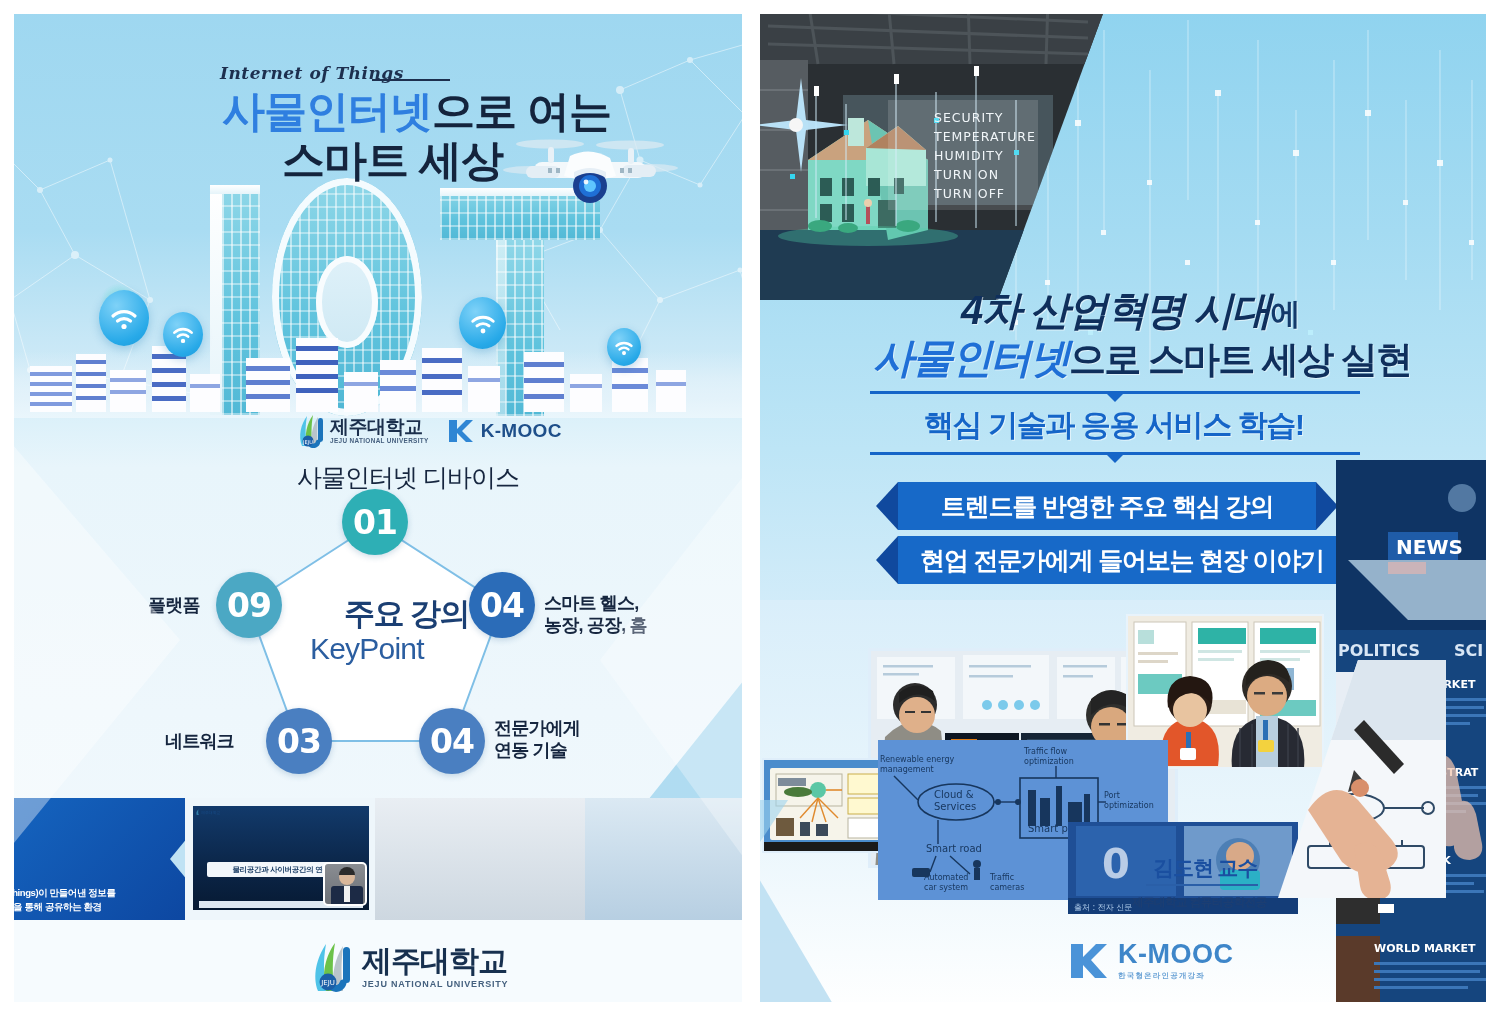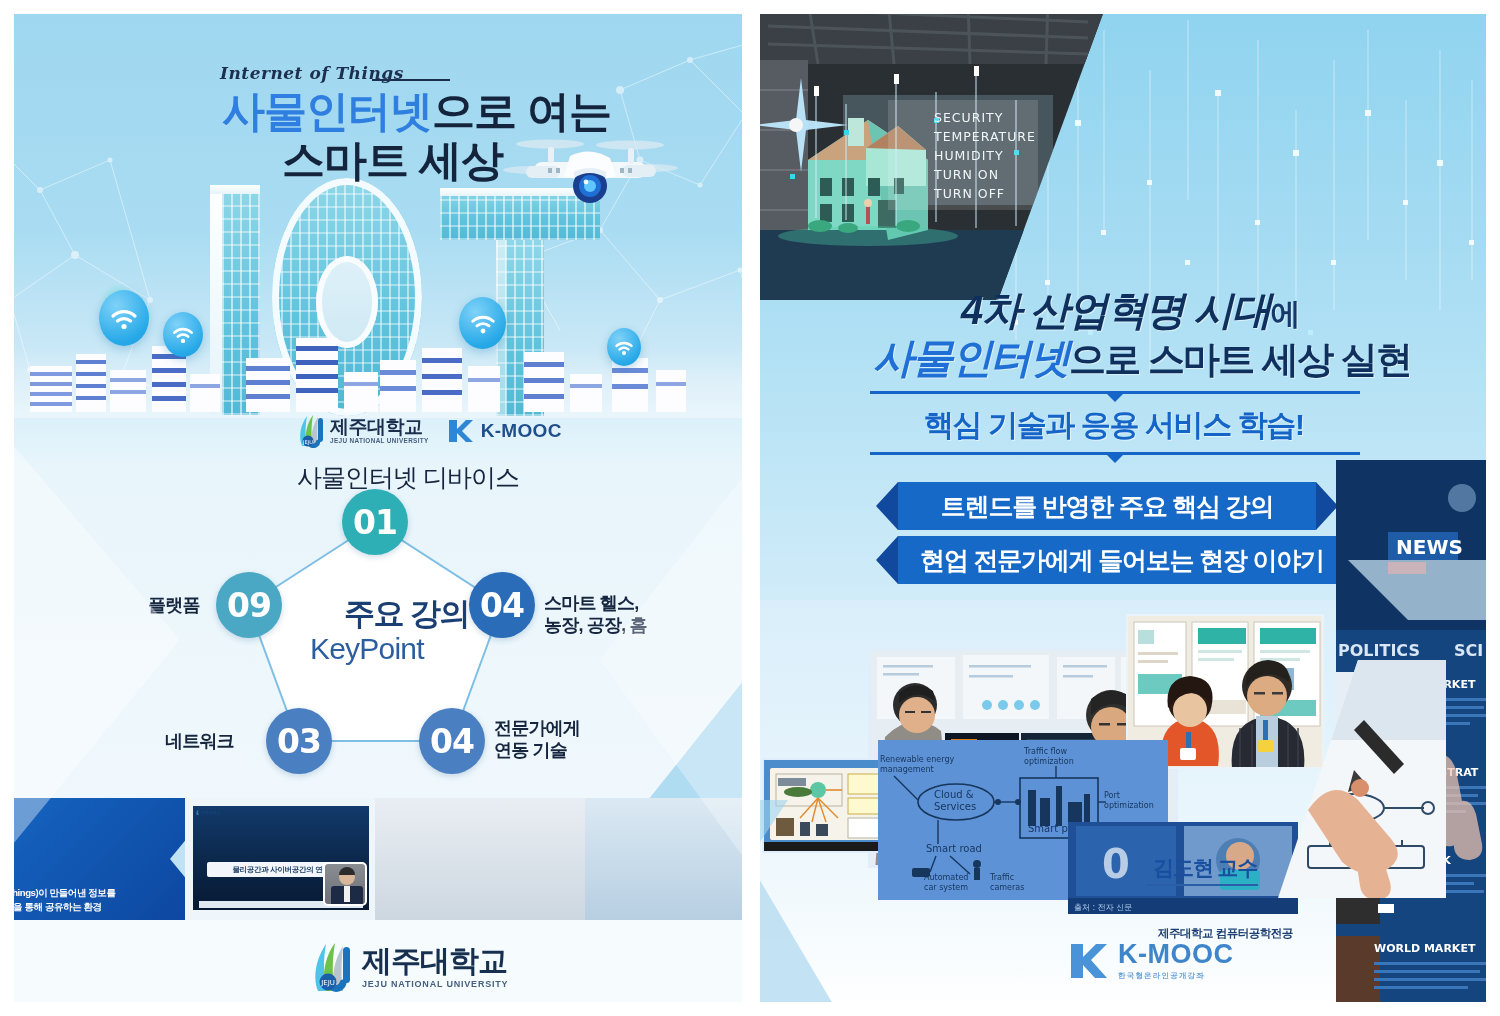--- a/index.html
+++ b/index.html
@@ -1063,21 +1063,21 @@
     </div>
 
     <svg style="position:absolute;left:0;top:560px;" width="752" height="456">
       <polygon points="0,456 92,456 0,300" fill="#bcdff2" opacity=".9"></polygon>
       <polygon points="0,240 40,240 0,300" fill="#9fd3ee" opacity=".6"></polygon>
       <polygon points="660,60 752,60 752,0 600,0" fill="#cfe8f7" opacity=".7"></polygon>
     </svg>
 
     <div class="prof-name" style="left:405px;top:854px;">김도현 교수</div>
     <div class="prof-rule" style="left:398px;top:884px;width:112px;"></div>
-    <div class="prof-dept" style="left:410px;top:895px;margin-top:31px;">제주대학교 컴퓨터공학전공</div>
+    <div class="prof-dept" style="left:384px;top:895px;">제주대학교 컴퓨터공학전공</div>
 
     <div class="kmooc-bottom" style="left:320px;top:940px;">
       <svg class="kb-mark" viewBox="0 0 40 42">
         <path d="M3 4 h12 v13 l13 -13 h11 l-16 16 l16 18 h-12 l-12 -13 v13 h-12 z" fill="#4a93d8"></path>
       </svg>
       <div style="display:flex;flex-direction:column;">
         <span class="kb-t">K-MOOC</span>
         <span class="kb-s">한국형온라인공개강좌</span>
       </div>
     </div>

